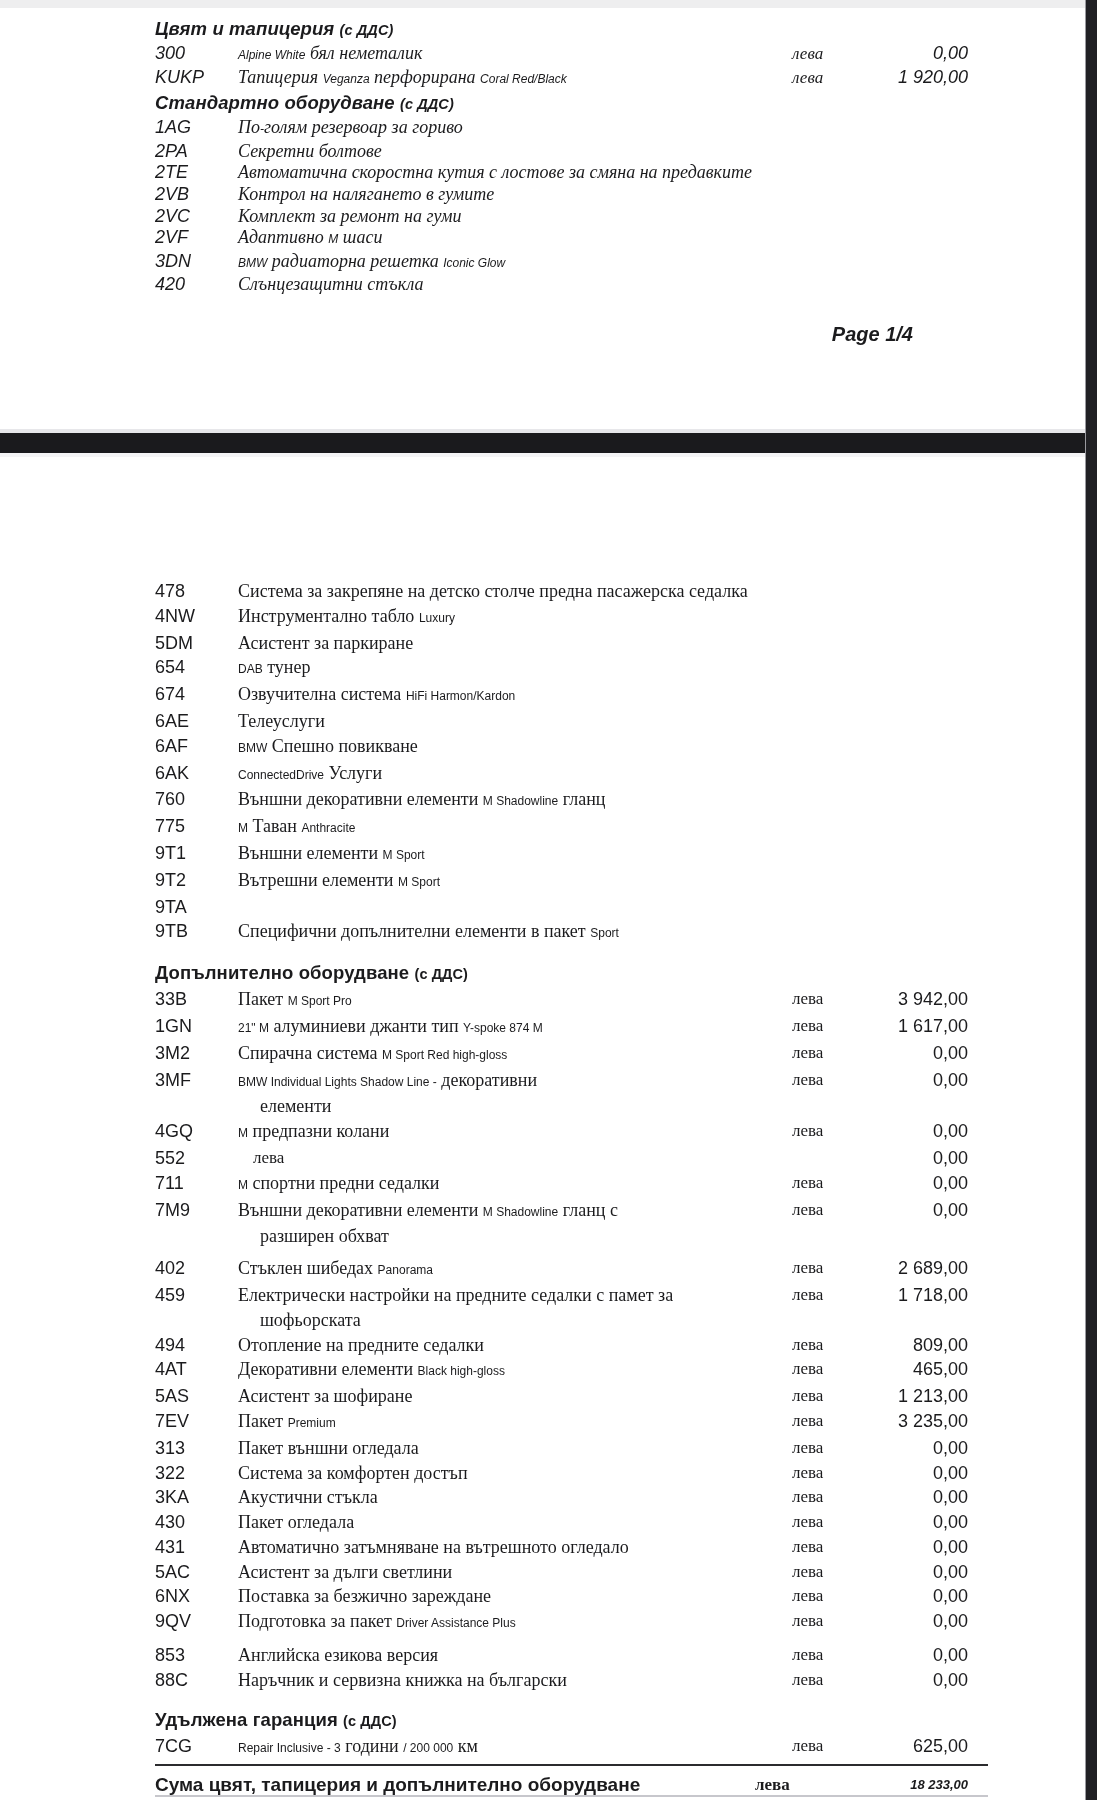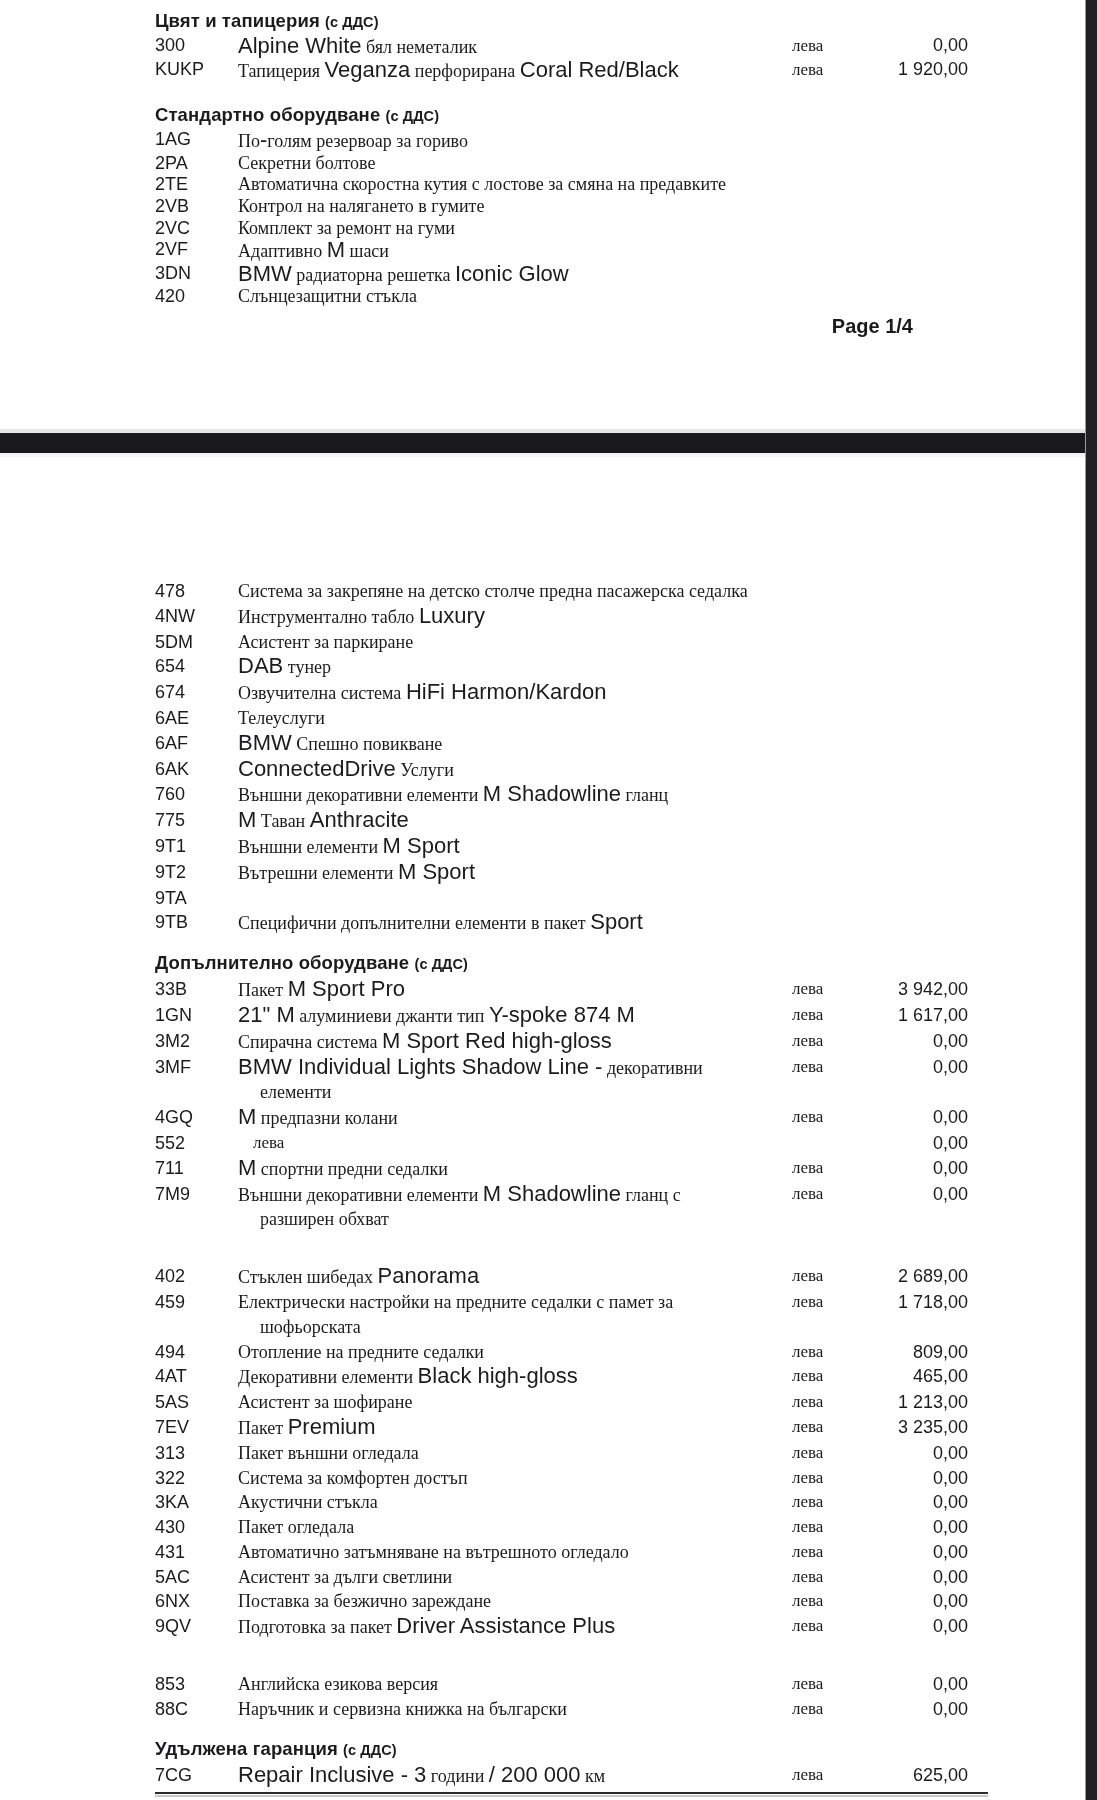--- a/index.html
+++ b/index.html
@@ -1,42 +1,42 @@
 <!DOCTYPE html>
 <html><head>
 <meta charset="utf-8">
 <style>
   html,body{margin:0;padding:0;background:#eeeeef;}
   body{width:1097px;height:1800px;overflow:hidden;position:relative;
        font-family:"Liberation Sans",sans-serif;color:#1b1b1d;}
   .canvas{position:absolute;inset:0;}
   .page{position:absolute;left:0;width:1086px;background:#ffffff;}
-  .page1{top:0;height:429px;}
+  .page1{top:8px;height:429px;font-style:italic;}
   .page2{top:457px;height:1343px;}
   .band{position:absolute;left:0;width:1097px;}
   .band-top{top:429px;height:4px;background:#e7e7ea;}
   .separator{position:absolute;left:0;top:433px;width:1097px;height:20px;background:#1a1a1d;}
   .band-bottom{top:453px;height:4px;background:#f4f4f6;}
   .edge-strip{position:absolute;top:0;right:0;width:11px;height:1800px;
               background:#202024;border-left:1px solid #9a9aa0;}
   .content{position:absolute;left:155px;width:833px;top:0;}
   .p1 .content{top:8px;}
   .p2 .content{top:122px;}
   .sec-heading{font-weight:bold;font-size:18.5px;line-height:25px;letter-spacing:.1px;}
   .sec-heading .vat{font-size:14.5px;}
-  .sec-gap{margin-top:20px;}
+  .sec-gap{}
   .p2 .sec-gap{margin-top:14px;}
   .row{display:flex;align-items:flex-start;width:813px;}
   .p1 .row{line-height:21.6px;font-size:18px;}
   .p2 .row{line-height:24.8px;font-size:18px;}
-  .row.gap-before{margin-top:32px;}
+  .row.gap-before{margin-top:7px;}
   .code{width:83px;flex:none;font-family:"Liberation Sans",sans-serif;}
   .desc{width:517px;flex:none;padding-left:22px;text-indent:-22px;
         font-family:"Liberation Serif",serif;text-align:justify;}
-  .desc .lat{font-family:"Liberation Sans",sans-serif;font-size:22px;}
+  .desc .lat{font-family:"Liberation Sans",sans-serif;font-size:12px;}
   .curr{width:60px;flex:none;margin-left:15px;font-family:"Liberation Serif",serif;font-size:17px;}
   .price{flex:1;text-align:right;font-family:"Liberation Sans",sans-serif;}
   .page-label{position:absolute;top:315px;right:173px;font-weight:bold;font-size:20px;}
   .total-row{border-top:2px solid #2b2b2e;margin-top:4px;padding-top:7px;
              display:flex;align-items:center;width:833px;font-weight:bold;}
   .total-row .t-label{width:600px;flex:none;font-size:19px;line-height:24px;}
   .total-row .t-curr{width:60px;flex:none;font-family:"Liberation Serif",serif;font-size:17px;line-height:24px;}
   .total-row .t-amount{flex:1;text-align:right;font-size:13px;line-height:24px;padding-right:20px;font-style:italic;}
   .bottom-rule{position:absolute;left:155px;top:1795px;width:833px;height:2px;background:#c7c7cc;}
 </style>

